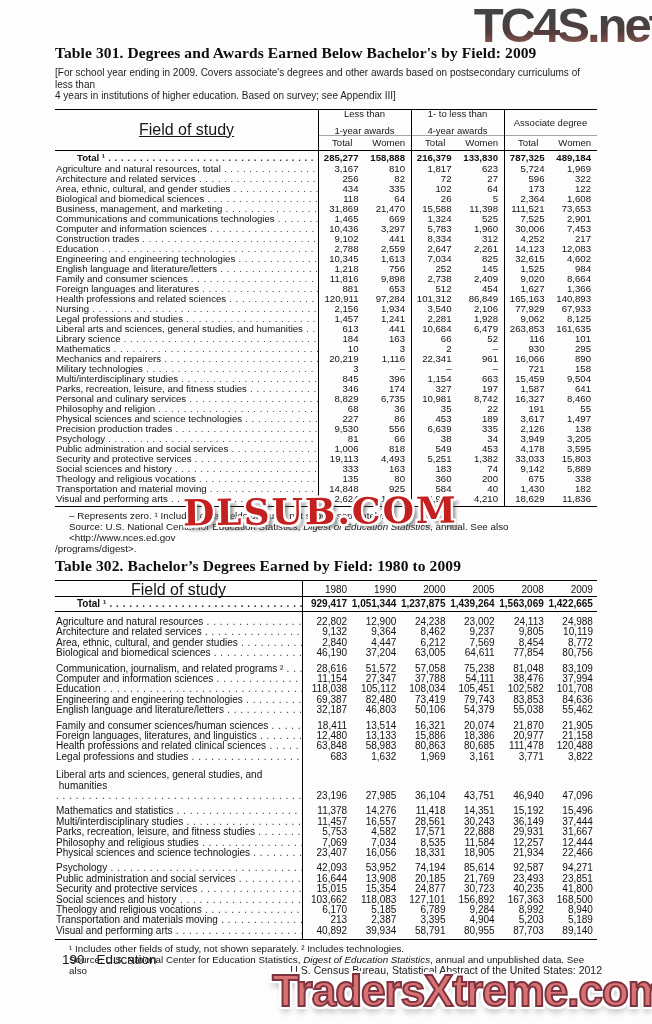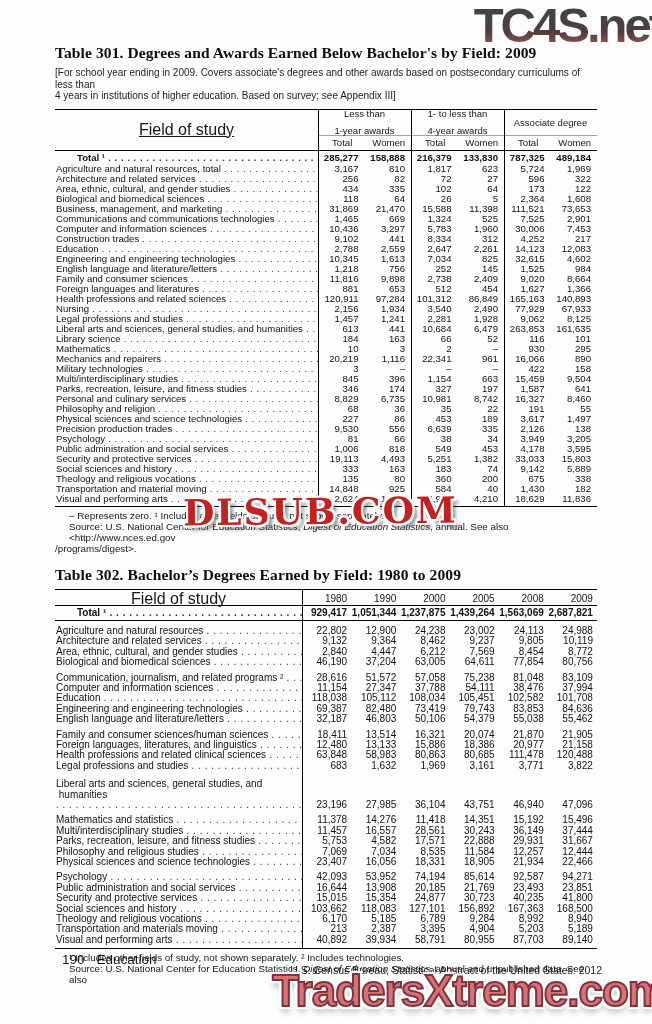--- a/index.html
+++ b/index.html
@@ -6,21 +6,21 @@
   body {
     width:652px; height:1024px; background:#fdfdfd; color:#111;
     font-family:"Liberation Sans", sans-serif; position:relative; overflow:hidden;
   }
   .page { position:absolute; inset:0; padding:44px 55px 0 55px; box-sizing:border-box; }
 
   .t-title {
     font-family:"Liberation Serif", serif; font-weight:bold; font-size:15.5px;
     margin:0 0 5px 0; color:#0d0d0d; letter-spacing:.1px;
   }
-  .t-title.t2 { margin-top:12px; }
+  .t-title.t2 { margin-top:3px; }
   .bracket-note {
     font-size:10px; line-height:11.5px; margin:0 0 7px 0; color:#1c1c1c; white-space:pre-line;
   }
 
   
   .tbl { position:relative; border-top:1.5px solid #000; border-bottom:1px solid #000; width:542px; }
   .vline { position:absolute; top:0; bottom:0; width:1px; background:#000; }
 
   .t301 .head { display:grid; grid-template-columns:263px 93px 93px 93px; border-bottom:1px solid #000; }
   .fh { display:flex; align-items:center; justify-content:center; font-size:16px; color:#161616;text-decoration:underline; }
@@ -262,21 +262,21 @@
           <div class="num">101,312</div>
           <div class="num">86,849</div>
           <div class="num">165,163</div>
           <div class="num">140,893</div>
         </div>
         <div class="trow">
           <div class="lbl"><span>Nursing</span><span class="dots"></span></div>
           <div class="num">2,156</div>
           <div class="num">1,934</div>
           <div class="num">3,540</div>
-          <div class="num">2,490</div>
+          <div class="num">2,106</div>
           <div class="num">77,929</div>
           <div class="num">67,933</div>
         </div>
         <div class="trow">
           <div class="lbl"><span>Legal professions and studies</span><span class="dots"></span></div>
           <div class="num">1,457</div>
           <div class="num">1,241</div>
           <div class="num">2,281</div>
           <div class="num">1,928</div>
           <div class="num">9,062</div>
@@ -317,21 +317,21 @@
           <div class="num">961</div>
           <div class="num">16,066</div>
           <div class="num">890</div>
         </div>
         <div class="trow">
           <div class="lbl"><span>Military technologies</span><span class="dots"></span></div>
           <div class="num">3</div>
           <div class="num">–</div>
           <div class="num">–</div>
           <div class="num">–</div>
-          <div class="num">422</div>
+          <div class="num">721</div>
           <div class="num">158</div>
         </div>
         <div class="trow">
           <div class="lbl"><span>Multi/interdisciplinary studies</span><span class="dots"></span></div>
           <div class="num">845</div>
           <div class="num">396</div>
           <div class="num">1,154</div>
           <div class="num">663</div>
           <div class="num">15,459</div>
           <div class="num">9,504</div>
@@ -467,21 +467,21 @@
         <div class="yh">2009</div>
       </div>
     <div class="tbody" id="t302-body">
         <div class="trow bold">
           <div class="lbl ind"><span>Total ¹</span><span class="dots"></span></div>
           <div class="num">929,417</div>
           <div class="num">1,051,344</div>
           <div class="num">1,237,875</div>
           <div class="num">1,439,264</div>
           <div class="num">1,563,069</div>
-          <div class="num">2,687,821</div>
+          <div class="num">1,422,665</div>
         </div>
         <div class="tgroup">
           <div class="trow">
             <div class="lbl"><span>Agriculture and natural resources</span><span class="dots"></span></div>
             <div class="num">22,802</div>
             <div class="num">12,900</div>
             <div class="num">24,238</div>
             <div class="num">23,002</div>
             <div class="num">24,113</div>
             <div class="num">24,988</div>

